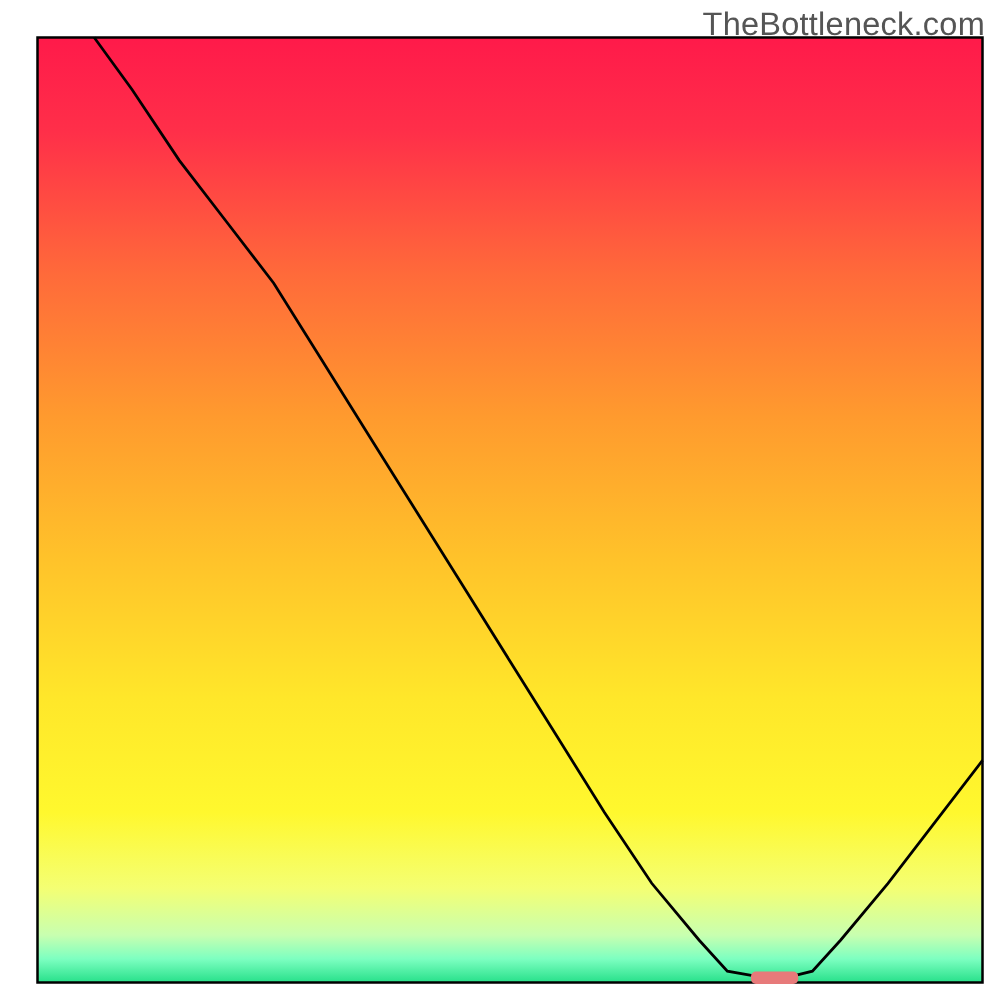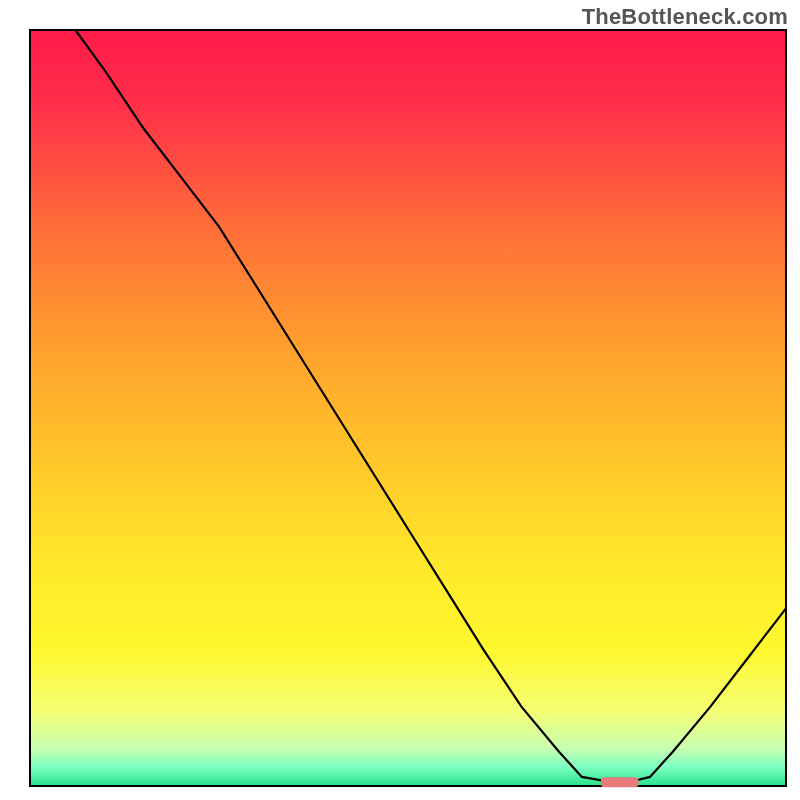--- a/index.html
+++ b/index.html
@@ -12,23 +12,23 @@
   }
   .chart-container {
     position: relative;
     width: 800px;
     height: 800px;
   }
   .watermark {
     position: absolute;
     top: 4px;
     right: 12px;
-    font-size: 22px;
+    font-size: 26px;
     color: #555;
-    font-weight: 700;
+    font-weight: 400;
     letter-spacing: 0.2px;
     z-index: 10;
   }
   svg {
     display: block;
   }
 </style>
 </head>
 <body>
 

